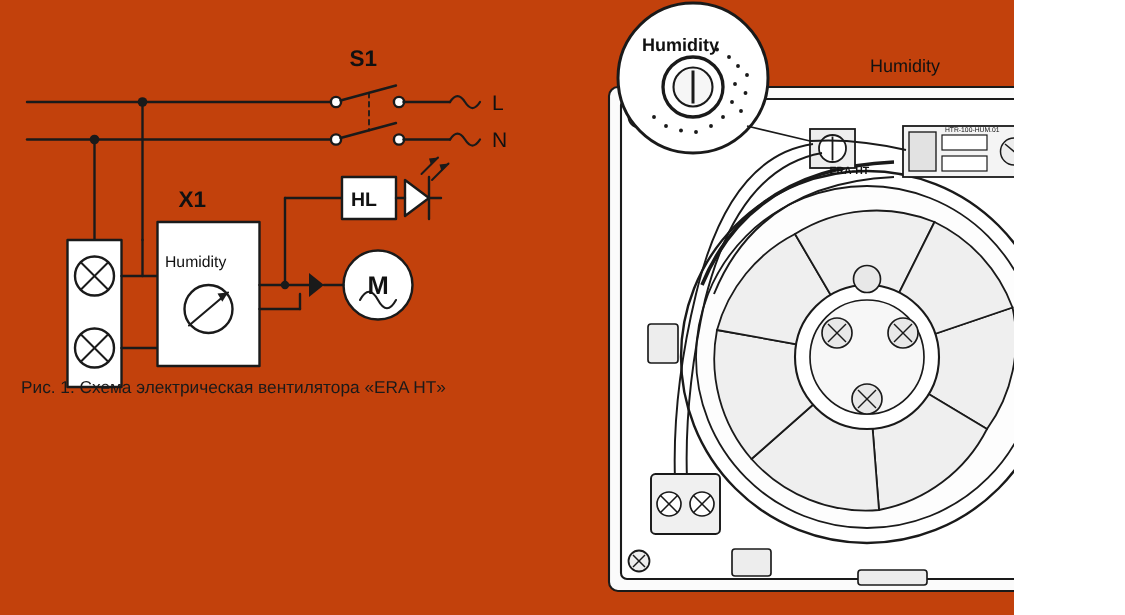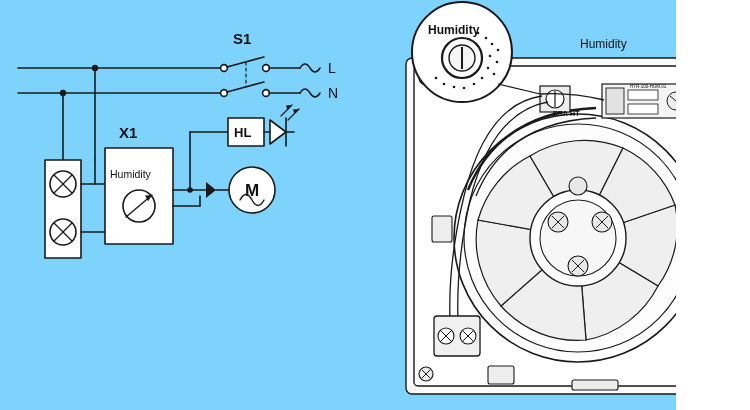--- a/index.html
+++ b/index.html
@@ -7,21 +7,21 @@
     padding: 0;
     background: #ffffff;
   }
   body {
     font-family: "Liberation Sans", sans-serif;
   }
   #page {
     position: relative;
     width: 676px;
     height: 410px;
-    background: #7dd3fc;
+    background: #c2410c;
     overflow: hidden;
   }
   .panel {
     position: absolute;
     top: 0;
     height: 410px;
   }
   #schematic-panel { left: 0; width: 390px; }
   #photo-panel { left: 390px; width: 360px; }
 
@@ -125,20 +125,21 @@
 
       <text class="lbl lbl-bold" x="233" y="44" font-size="15">S1</text>
       <text class="lbl" x="328" y="73" font-size="14">L</text>
       <text class="lbl" x="328" y="98" font-size="14">N</text>
       <text class="lbl lbl-bold" x="119" y="138" font-size="15">X1</text>
       <text class="lbl lbl-bold" x="234" y="137" font-size="13">HL</text>
       <text class="lbl lbl-bold" x="245" y="196" font-size="17">M</text>
       <text class="lbl" x="110" y="178" font-size="10.5">Humidity</text>
     </svg>
 
+    <div class="cap">Рис. 1. Схема электрическая вентилятора «ERA HT»</div>
   </div>
 
   <div class="panel" id="photo-panel">
     <svg width="360" height="410" viewBox="0 0 360 410">
 
       <g fill="none" stroke="#1a1a1a" stroke-width="1.4">
         <rect x="16" y="58" width="318" height="336" rx="6" fill="#fbfbfb"></rect>
         <rect x="24" y="66" width="302" height="320" rx="4" fill="#ffffff"></rect>
       </g>
 

